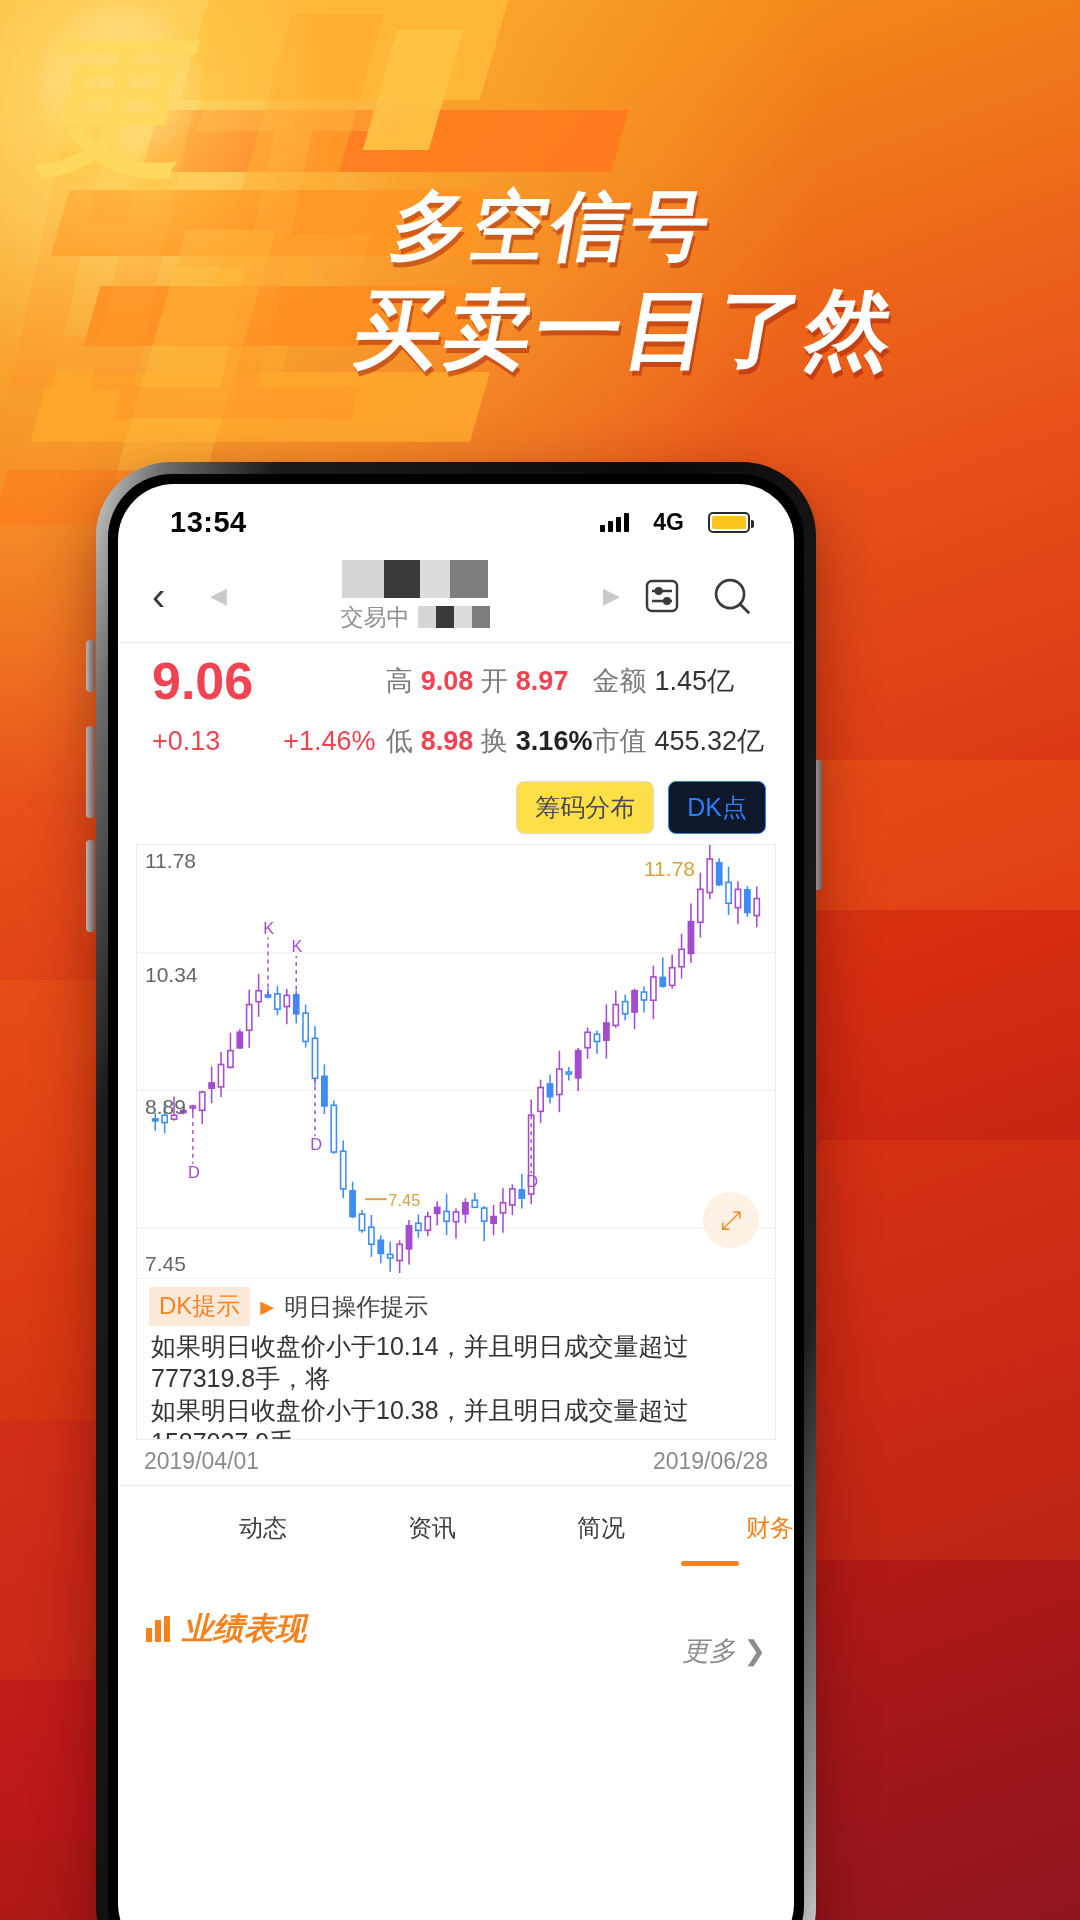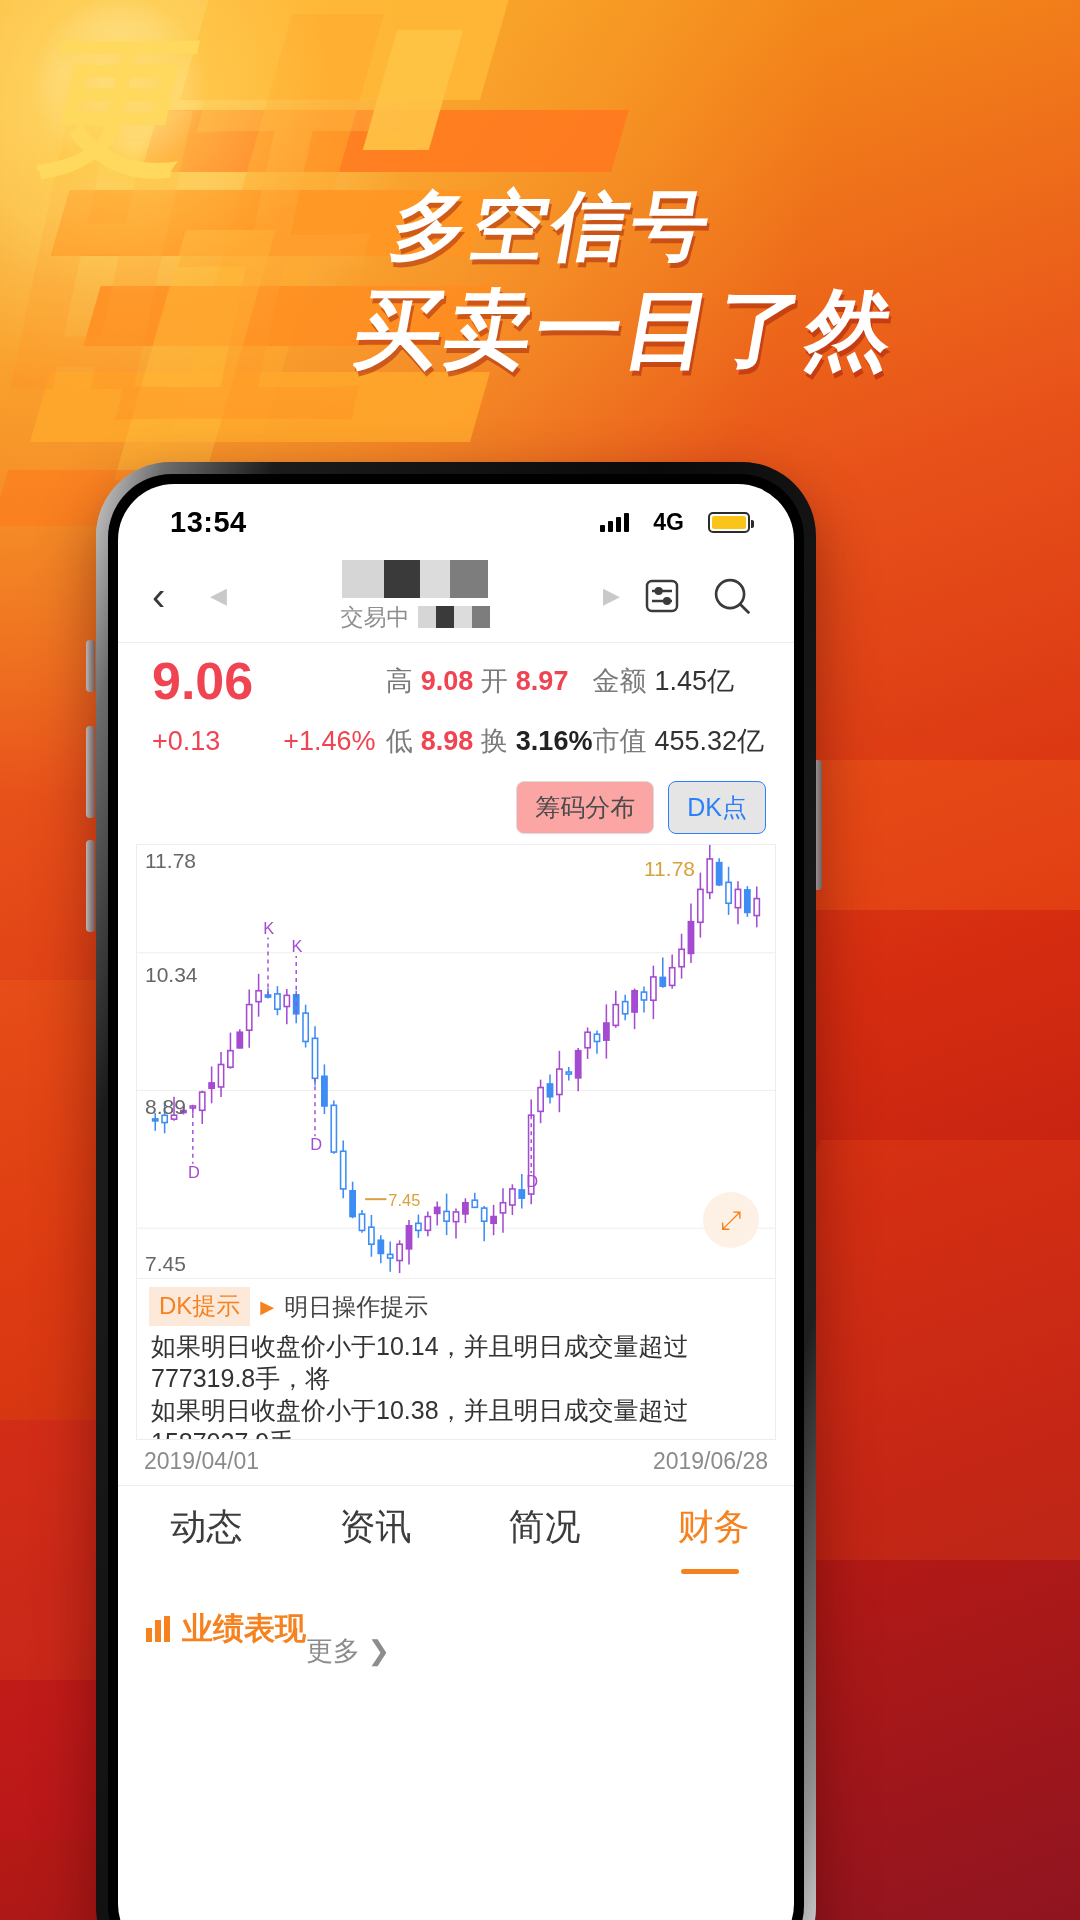--- a/index.html
+++ b/index.html
@@ -179,23 +179,23 @@
     content:''; position:absolute; left: 50%; transform: translateX(-50%);
     bottom: -4px; width: 44px; height: 5px; background: #f5821f; border-radius: 3px;
   }
   .ktab .caret { font-size: 15px; color:#999; margin-left: 4px; }
   #ktab-gear { width: 70px; text-align: right; }
 
   
   #chiprow { display: flex; justify-content: flex-end; gap: 14px; padding: 6px 28px 10px 0; }
   .chip {
     font-size: 25px; padding: 9px 18px; border-radius: 8px;
-    border: 1px solid #dcdcdc; color: #4b4b4b; background: #fca5a5;
-  }
-  .chip.primary { color: #2d7ff9; border-color: #2d7ff9; background: #e5e5e5; }
+    border: 1px solid #dcdcdc; color: #4b4b4b; background: #fde047;
+  }
+  .chip.primary { color: #2d7ff9; border-color: #2d7ff9; background: #0f172a; }
 
   
   #chart {
     position: relative; height: 434px; margin: 0 18px;
     border: 1px solid #ededed; border-bottom: none;
   }
   #chart svg { display:block; width: 100%; height: 100%; }
   .axlabel { position: absolute; left: 8px; font-size: 21px; color: #666; }
   #ax-1 { top: 4px; } #ax-2 { top: 118px; } #ax-3 { top: 250px; } #ax-4 { bottom: 2px; }
   #chart-hi-label { position:absolute; right: 80px; top: 12px; font-size: 21px; color:#d9a13b; }
@@ -217,27 +217,27 @@
   #dk-headtext { font-size: 24px; color: #444; font-family: Liberation Serif, serif; }
   #dk-body { padding: 0 14px; font-size: 25px; line-height: 1.28; color: #333; }
   #dk-body p { margin: 0; }
 
   #daterow { display: flex; justify-content: space-between; padding: 8px 26px 10px; font-size: 23px; color: #8b8b8b; }
 
   
   #btabs {
     display: flex; border-top: 1px solid #ececec; height: 84px; align-items: center;
   }
-  .btab { flex: 1; text-align: center; font-size: 36px; color: #3c3c3c; position: relative; padding-left: 8px; }
+  .btab { flex: 1; text-align: right; font-size: 24px; color: #3c3c3c; position: relative; padding-left: 8px; }
   .btab.active { color: #f5821f; }
   .btab.active::after {
     content:''; position:absolute; left:50%; transform:translateX(-50%);
     bottom:-22px; width: 58px; height: 5px; background:#f5821f; border-radius:3px;
   }
-  #perfrow { display:flex; align-items:center; padding: 20px 28px 0; }
+  #perfrow { display:flex; align-items:center; justify-content:space-between; padding: 20px 28px 0; font-style: italic; }
   #perf-left { display:flex; align-items:center; gap: 12px; }
   #perf-bars { display:flex; align-items:flex-end; gap:3px; height:26px; }
   #perf-bars i { width:6px; background:#f5821f; display:block; }
   #perf-bars i:nth-child(1){height:14px}#perf-bars i:nth-child(2){height:22px}#perf-bars i:nth-child(3){height:26px}
   #perf-title { font-size: 31px; color:#f5821f; font-weight: 700; }
   #perf-more { font-size: 27px; color:#8d8d8d;margin-top:44px; }
 </style>
 </head>
 <body>
 

